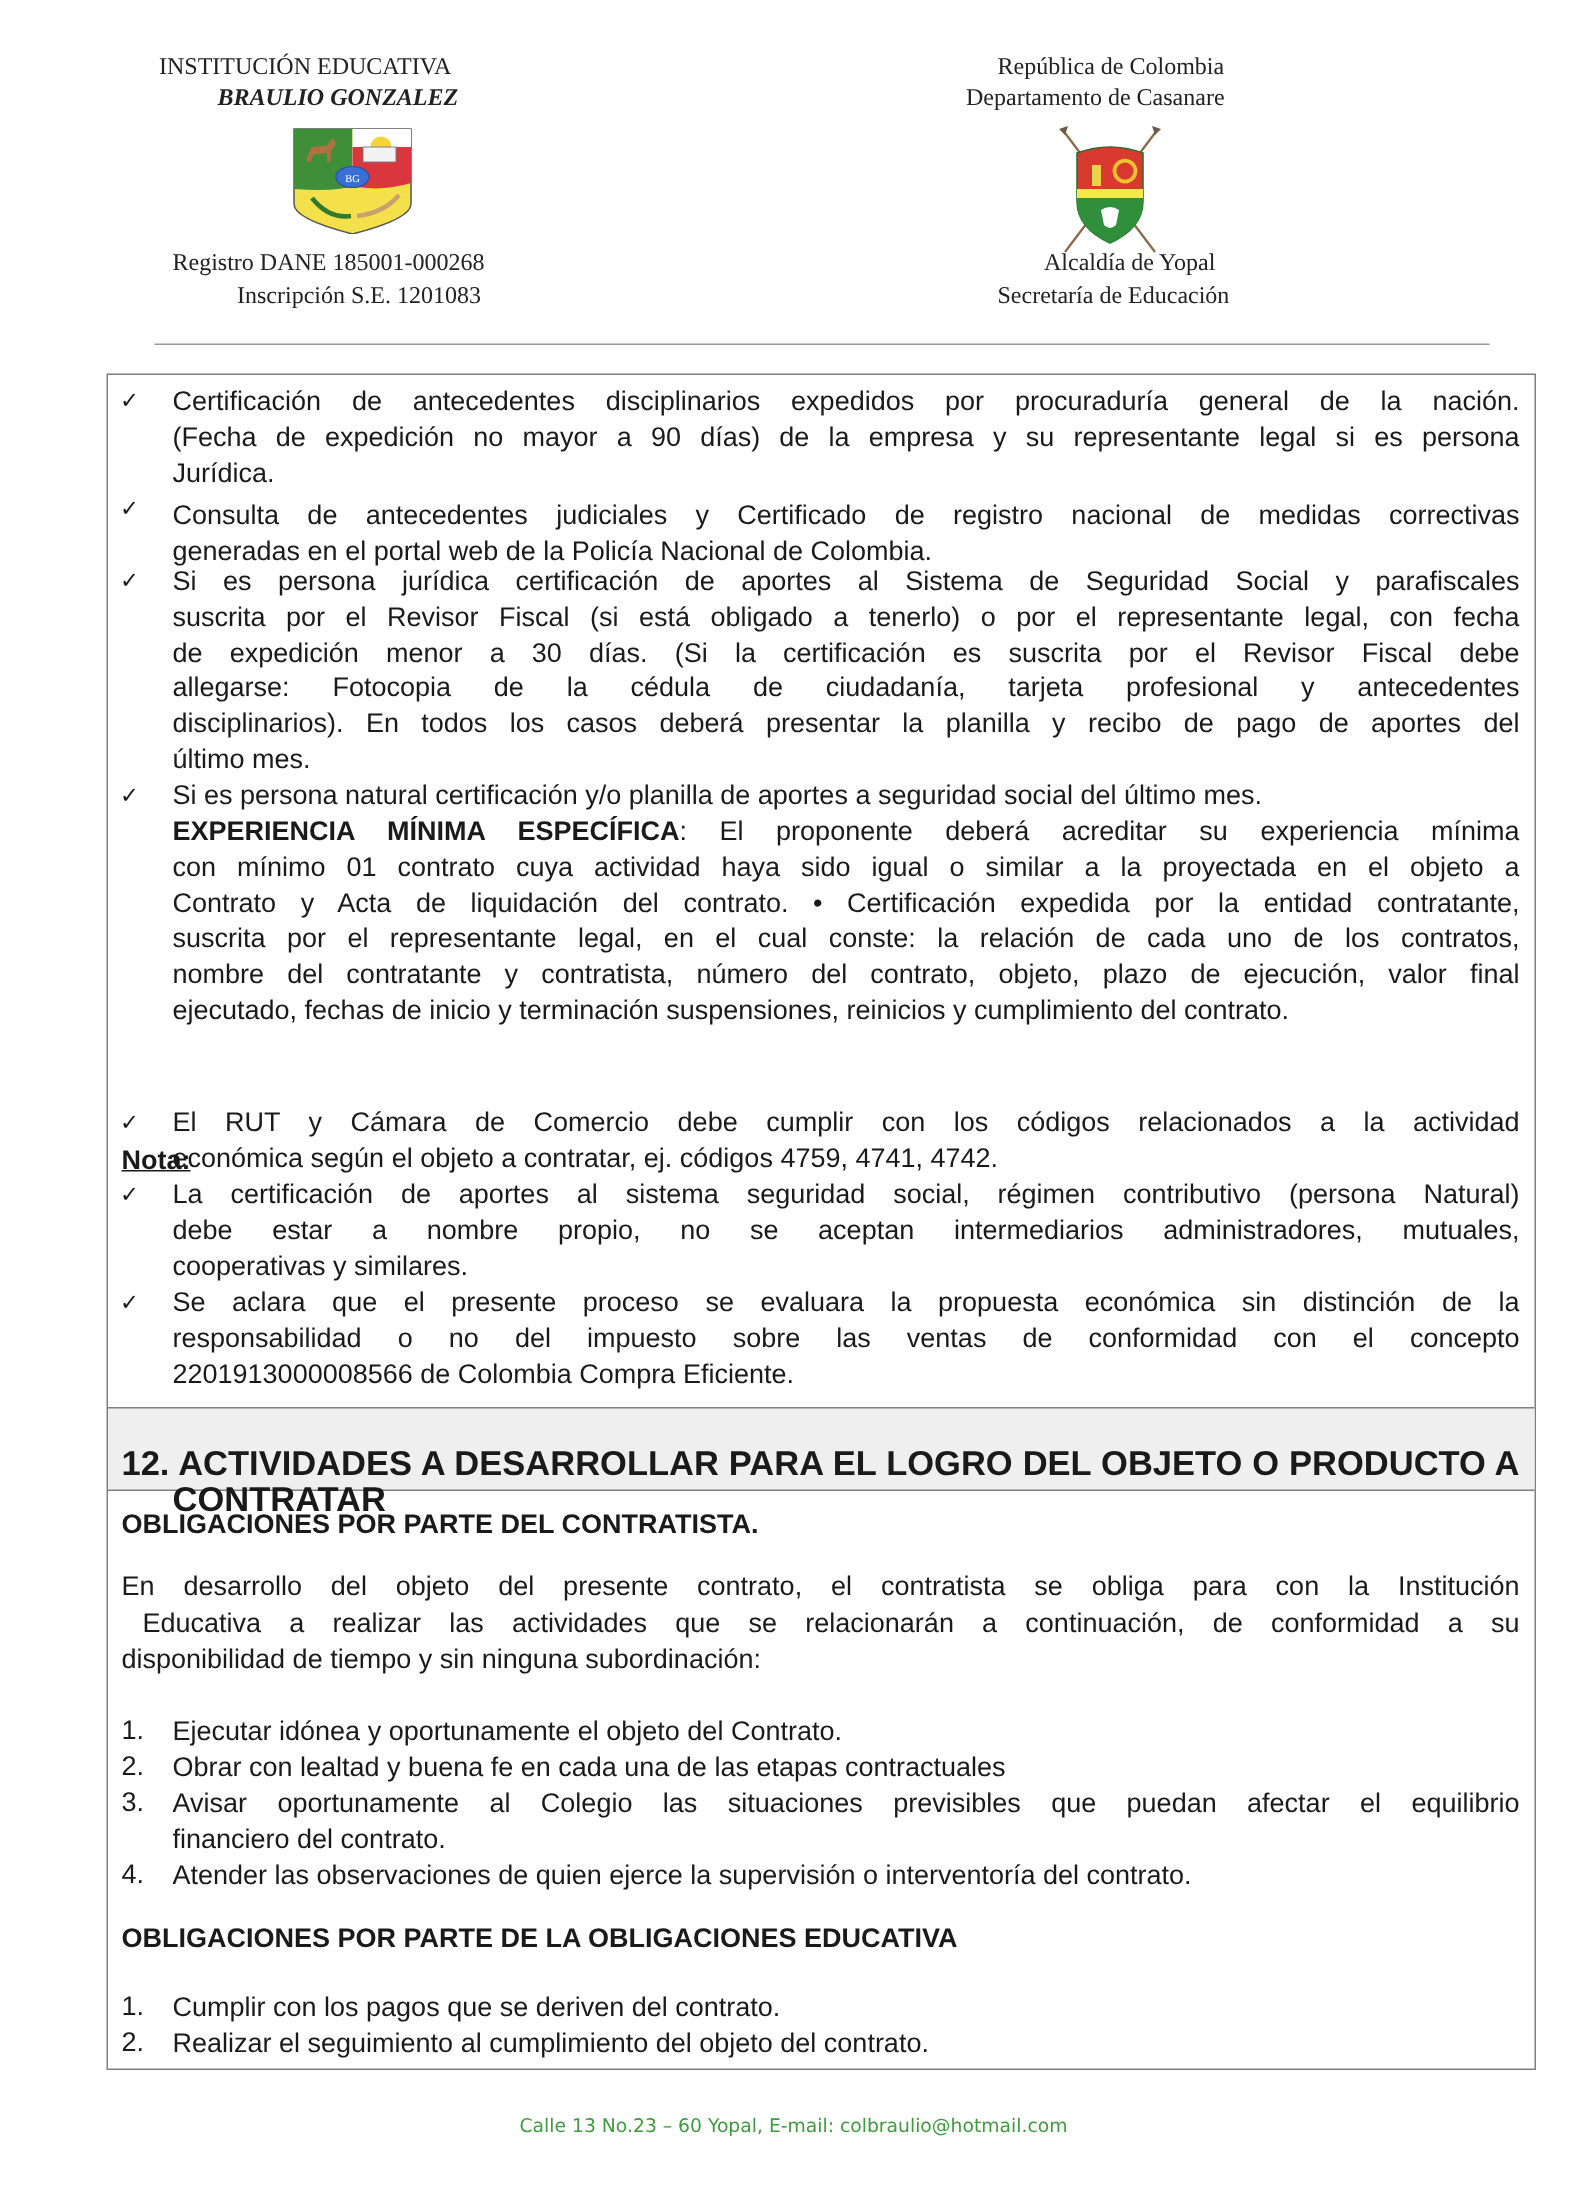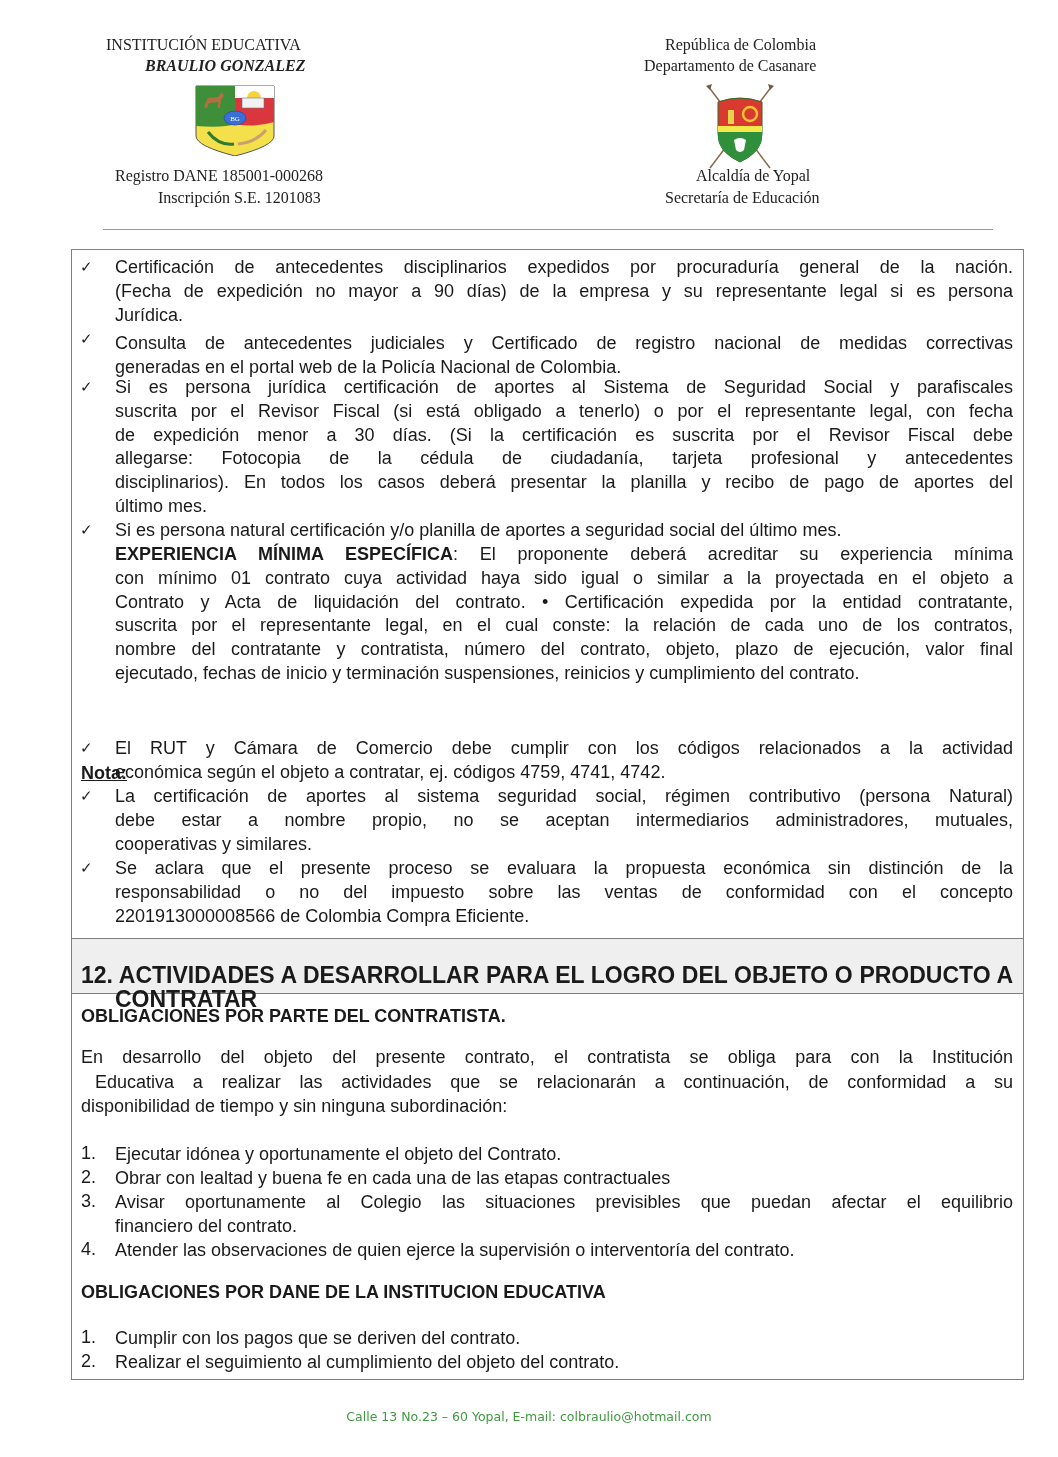--- a/index.html
+++ b/index.html
@@ -172,21 +172,21 @@
   <div class="ol-num" style="top:941px;">3.</div>
   <div class="blk" style="top:941px;">
     <span class="jline">Avisar oportunamente al Colegio las situaciones previsibles que puedan afectar el equilibrio</span>
     <span class="jline left">financiero del contrato.</span>
   </div>
   <div class="ol-num" style="top:989px;">4.</div>
   <div class="blk" style="top:989px;">
     <span class="jline left">Atender las observaciones de quien ejerce la supervisión o interventoría del contrato.</span>
   </div>
 
-  <div class="h-oblig" style="top:1032px;">OBLIGACIONES POR DANE DE LA INSTITUCION EDUCATIVA</div>
+  <div class="h-oblig" style="top:1032px;">OBLIGACIONES POR PARTE DE LA OBLIGACIONES EDUCATIVA</div>
 
   <div class="ol-num" style="top:1077px;">1.</div>
   <div class="blk" style="top:1077px;">
     <span class="jline left">Cumplir con los pagos que se deriven del contrato.</span>
   </div>
   <div class="ol-num" style="top:1101px;">2.</div>
   <div class="blk" style="top:1101px;">
     <span class="jline left">Realizar el seguimiento al cumplimiento del objeto del contrato.</span>
   </div>
 </div>

